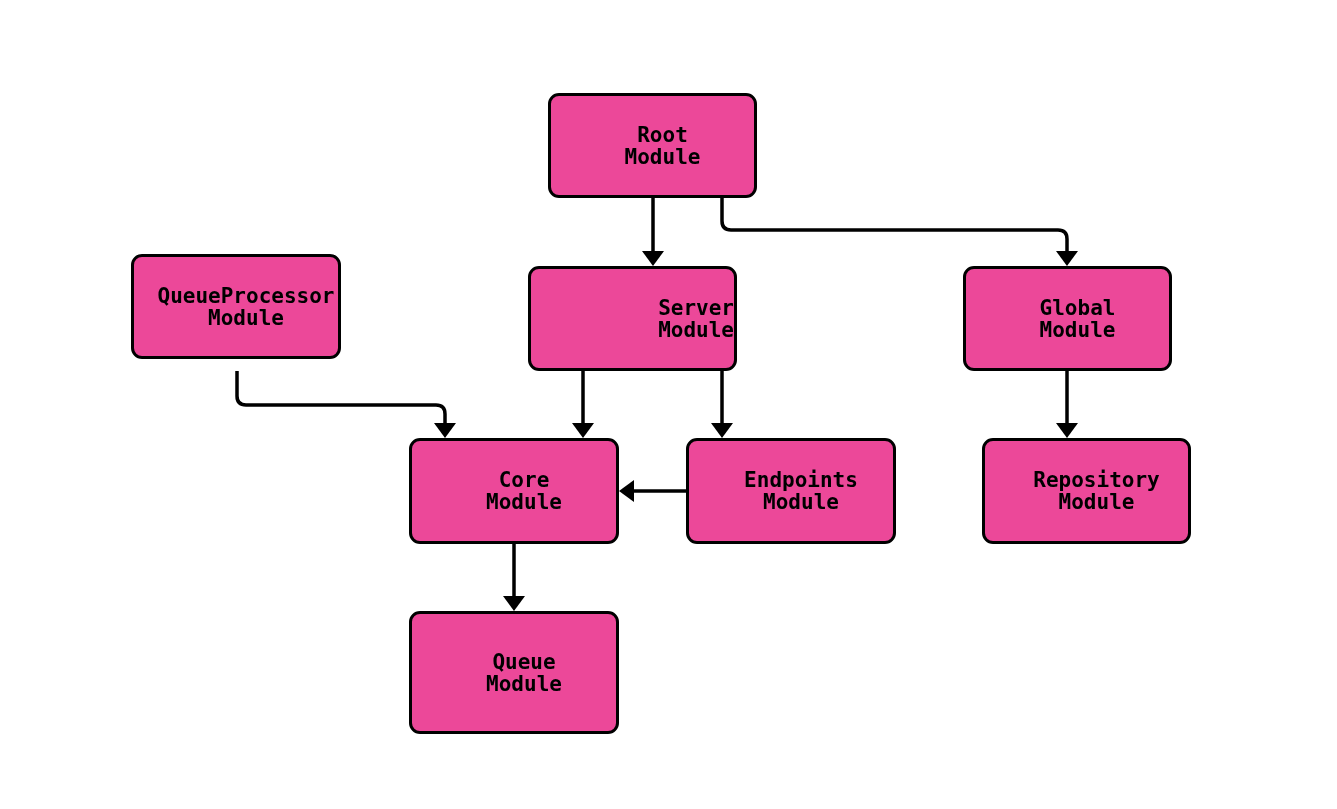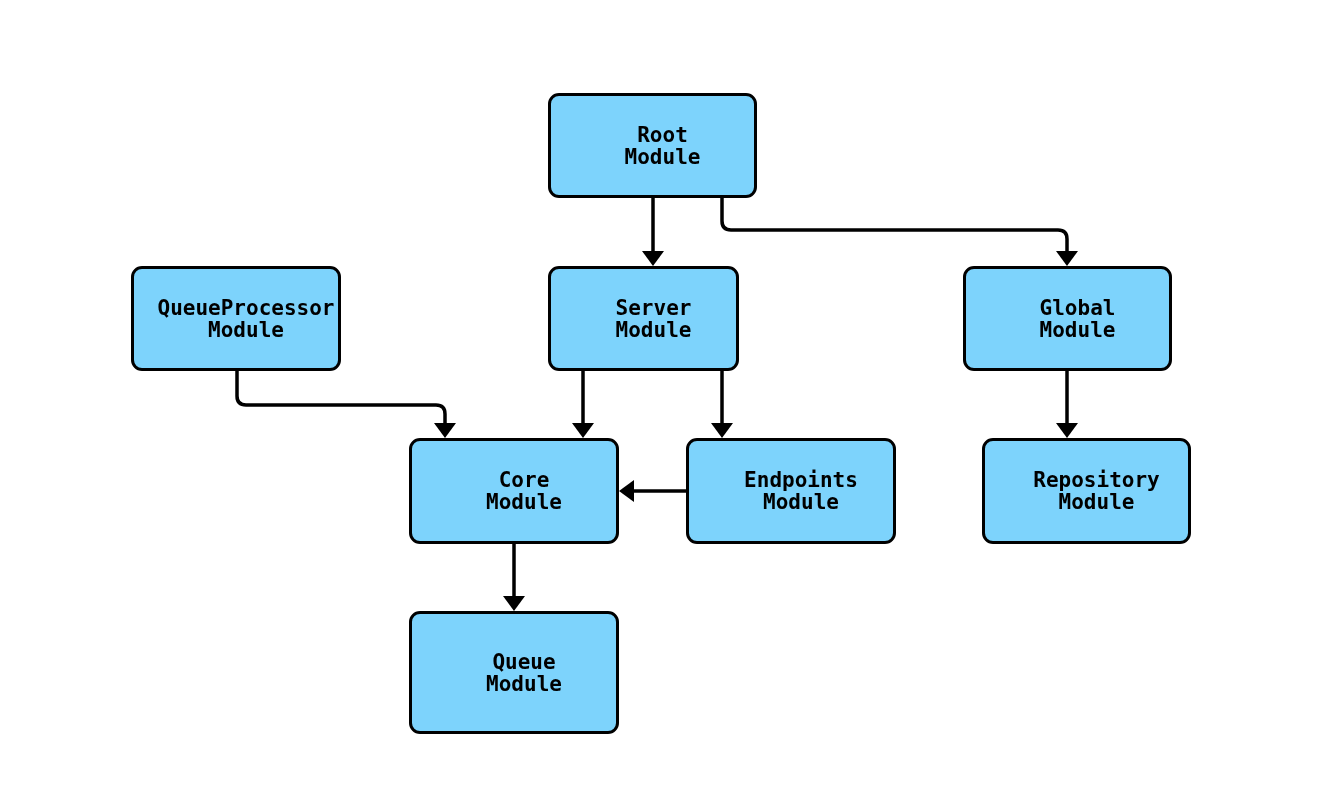--- a/index.html
+++ b/index.html
@@ -20,21 +20,21 @@
     left: 0;
     top: 0;
     width: 1337px;
     height: 809px;
   }
   .node {
     position: absolute;
     box-sizing: border-box;
     border: 3.5px solid #000000;
     border-radius: 11px;
-    background: #7dd3fc;
+    background: #ec4899;
     display: flex;
     flex-direction: column;
     align-items: center;
     justify-content: center;
     text-align: center;
     font-weight: bold;
     font-size: 21px;
     line-height: 22px;
     color: #000000;
     letter-spacing: 0;
@@ -96,26 +96,26 @@
       <path class="edge-path" d="M514,544 L514,597"></path>
       <polygon class="arrow-head" points="503,596 525,596 514,611"></polygon>
     </g>
   </svg>
 
   <div class="node" style="left:548px; top:93px; width:209px; height:105px;">
     <span>Root</span>
     <span>Module</span>
   </div>
 
-  <div class="node" style="left:131px; top:266px; width:210px; height:105px;">
+  <div class="node" style="left:131px; top:254px; width:210px; height:105px;">
     <span>QueueProcessor</span>
     <span>Module</span>
   </div>
 
-  <div class="node" style="left:548px; top:266px; width:191px; height:105px;">
+  <div class="node" style="left:528px; top:266px; width:209px; height:105px;align-items:flex-end;">
     <span>Server</span>
     <span>Module</span>
   </div>
 
   <div class="node" style="left:963px; top:266px; width:209px; height:105px;">
     <span>Global</span>
     <span>Module</span>
   </div>
 
   <div class="node" style="left:409px; top:438px; width:210px; height:106px;">

